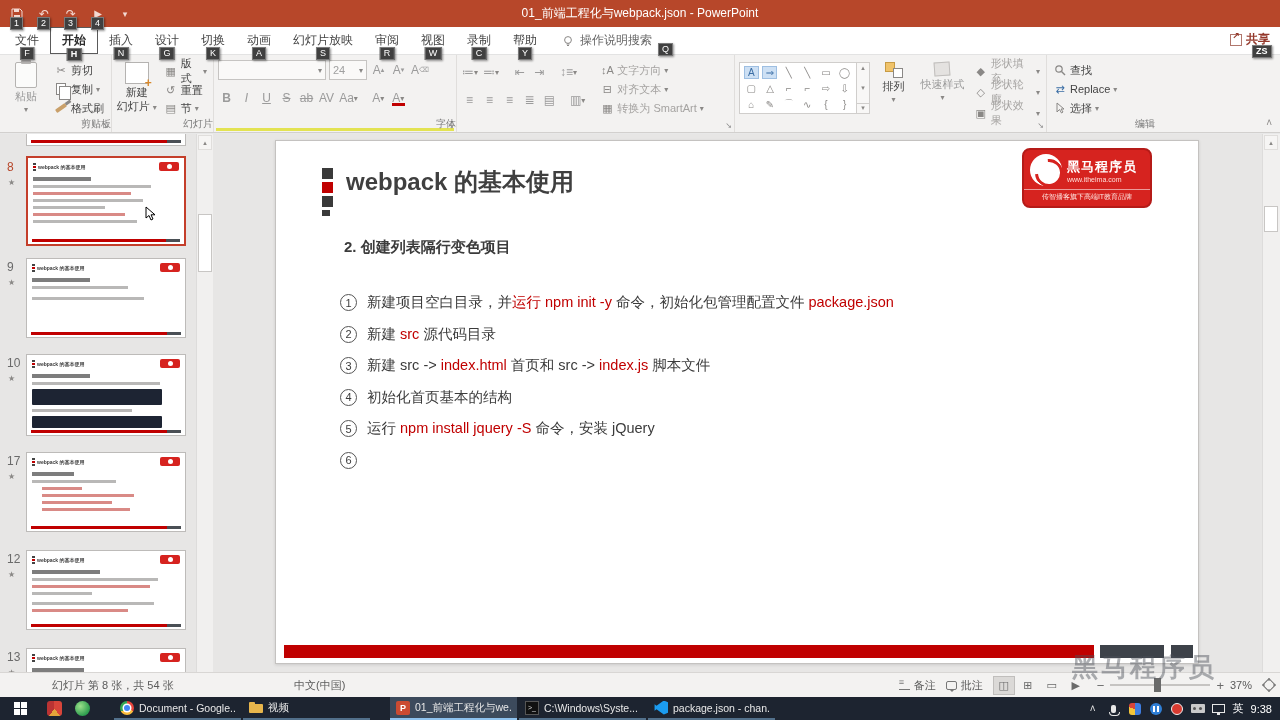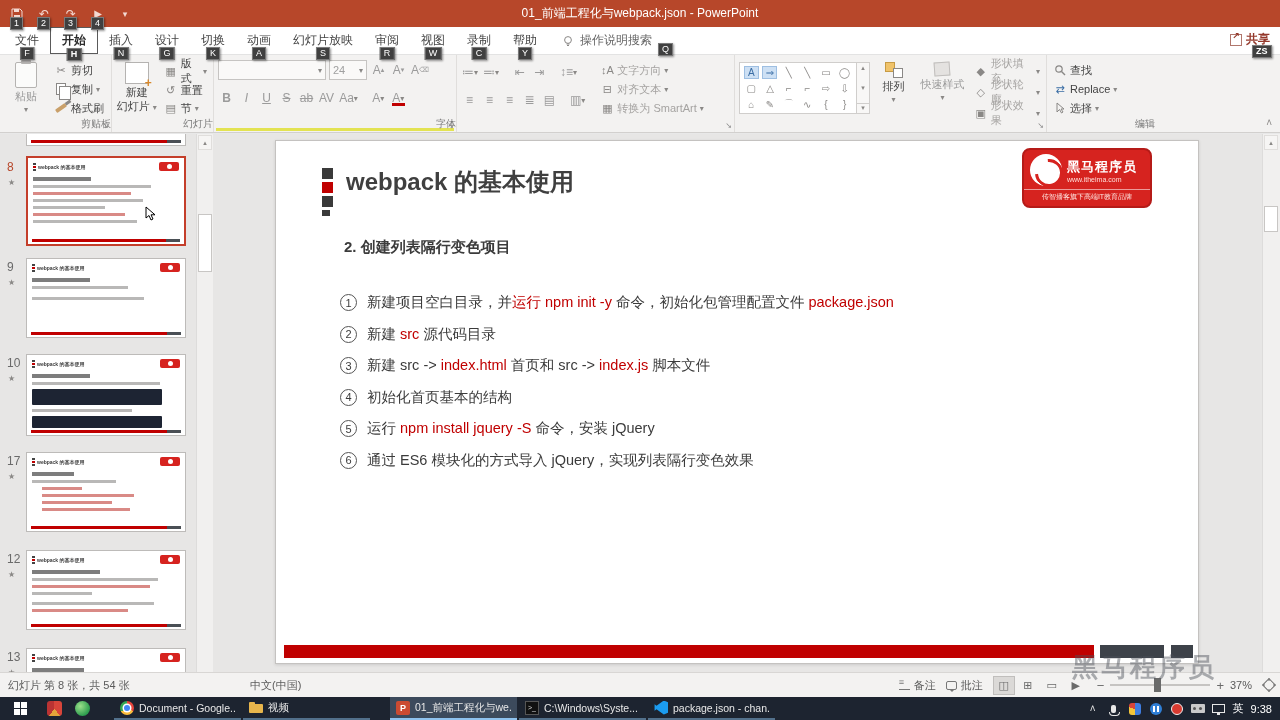--- a/index.html
+++ b/index.html
@@ -131,21 +131,21 @@
   .cnum { flex:none; width:17px; height:17px; border:1px solid #555; border-radius:50%; display:flex; align-items:center; justify-content:center; font-size:11px; margin-top:1px; color:#3b3b3b; }
   .red { color:#c00000; }
   .slide-footbar { position:absolute; left:8px; bottom:5px; height:13px; width:810px; background:#c00000; }
   .slide-footdark1 { position:absolute; left:824px; bottom:5px; height:13px; width:64px; background:#3d4249; }
   .slide-footdark2 { position:absolute; left:895px; bottom:5px; height:13px; width:22px; background:#3d4249; }
 
   .cursor-svg { position:absolute; }
 
   
   .statusbar { position:absolute; left:0; top:672px; width:1280px; height:25px; background:#f3f2f1; border-top:1px solid #d8d6d4; display:flex; align-items:center; font-size:11px; color:#5a5a5a; }
-  .st-left { display:flex; gap:0; align-items:flex-end; }
+  .st-left { display:flex; gap:0; align-items:flex-end;padding-left:44px; }
   .st-slideinfo { padding-left:8px; width:250px; }
   .st-right { position:absolute; right:4px; display:flex; align-items:center; gap:10px; }
   .st-item { display:flex; align-items:center; gap:4px; }
   .st-note-icon { width:11px; height:9px; border-bottom:1px solid #777; position:relative; }
   .st-note-icon:before { content:"≡"; position:absolute; left:0; top:-4px; font-size:9px; color:#777; }
   .st-cmt-icon { width:11px; height:9px; border:1px solid #777; border-radius:2px; position:relative; }
   .st-cmt-icon:before { content:""; position:absolute; left:2px; bottom:-3px; border-left:3px solid transparent; border-right:3px solid transparent; border-top:3px solid #777; }
   .viewbtns { display:flex; gap:2px; }
   .viewbtn { width:22px; height:19px; display:flex; align-items:center; justify-content:center; color:#6a6a6a; font-size:11px; }
   .viewbtn.sel { background:#dbd9d7; border:1px solid #c0bebc; }
@@ -730,21 +730,20 @@
         <div class="item">
           <span class="cnum">4</span>
           <span><span>初始化首页基本的结构</span></span>
         </div>
         <div class="item">
           <span class="cnum">5</span>
           <span><span>运行 </span><span class="red">npm install jquery -S</span><span> 命令，安装 jQuery</span></span>
         </div>
         <div class="item">
           <span class="cnum">6</span>
-          <span><span>通过 ES6 模块化的方式导入 jQuery，实现列表隔行变色效果</span></span>
         </div>
       </div>
 
       <div class="slide-footbar"></div>
       <div class="slide-footdark1"></div>
       <div class="slide-footdark2"></div>
     </div>
   </div>
 
   <div class="mscroll">

